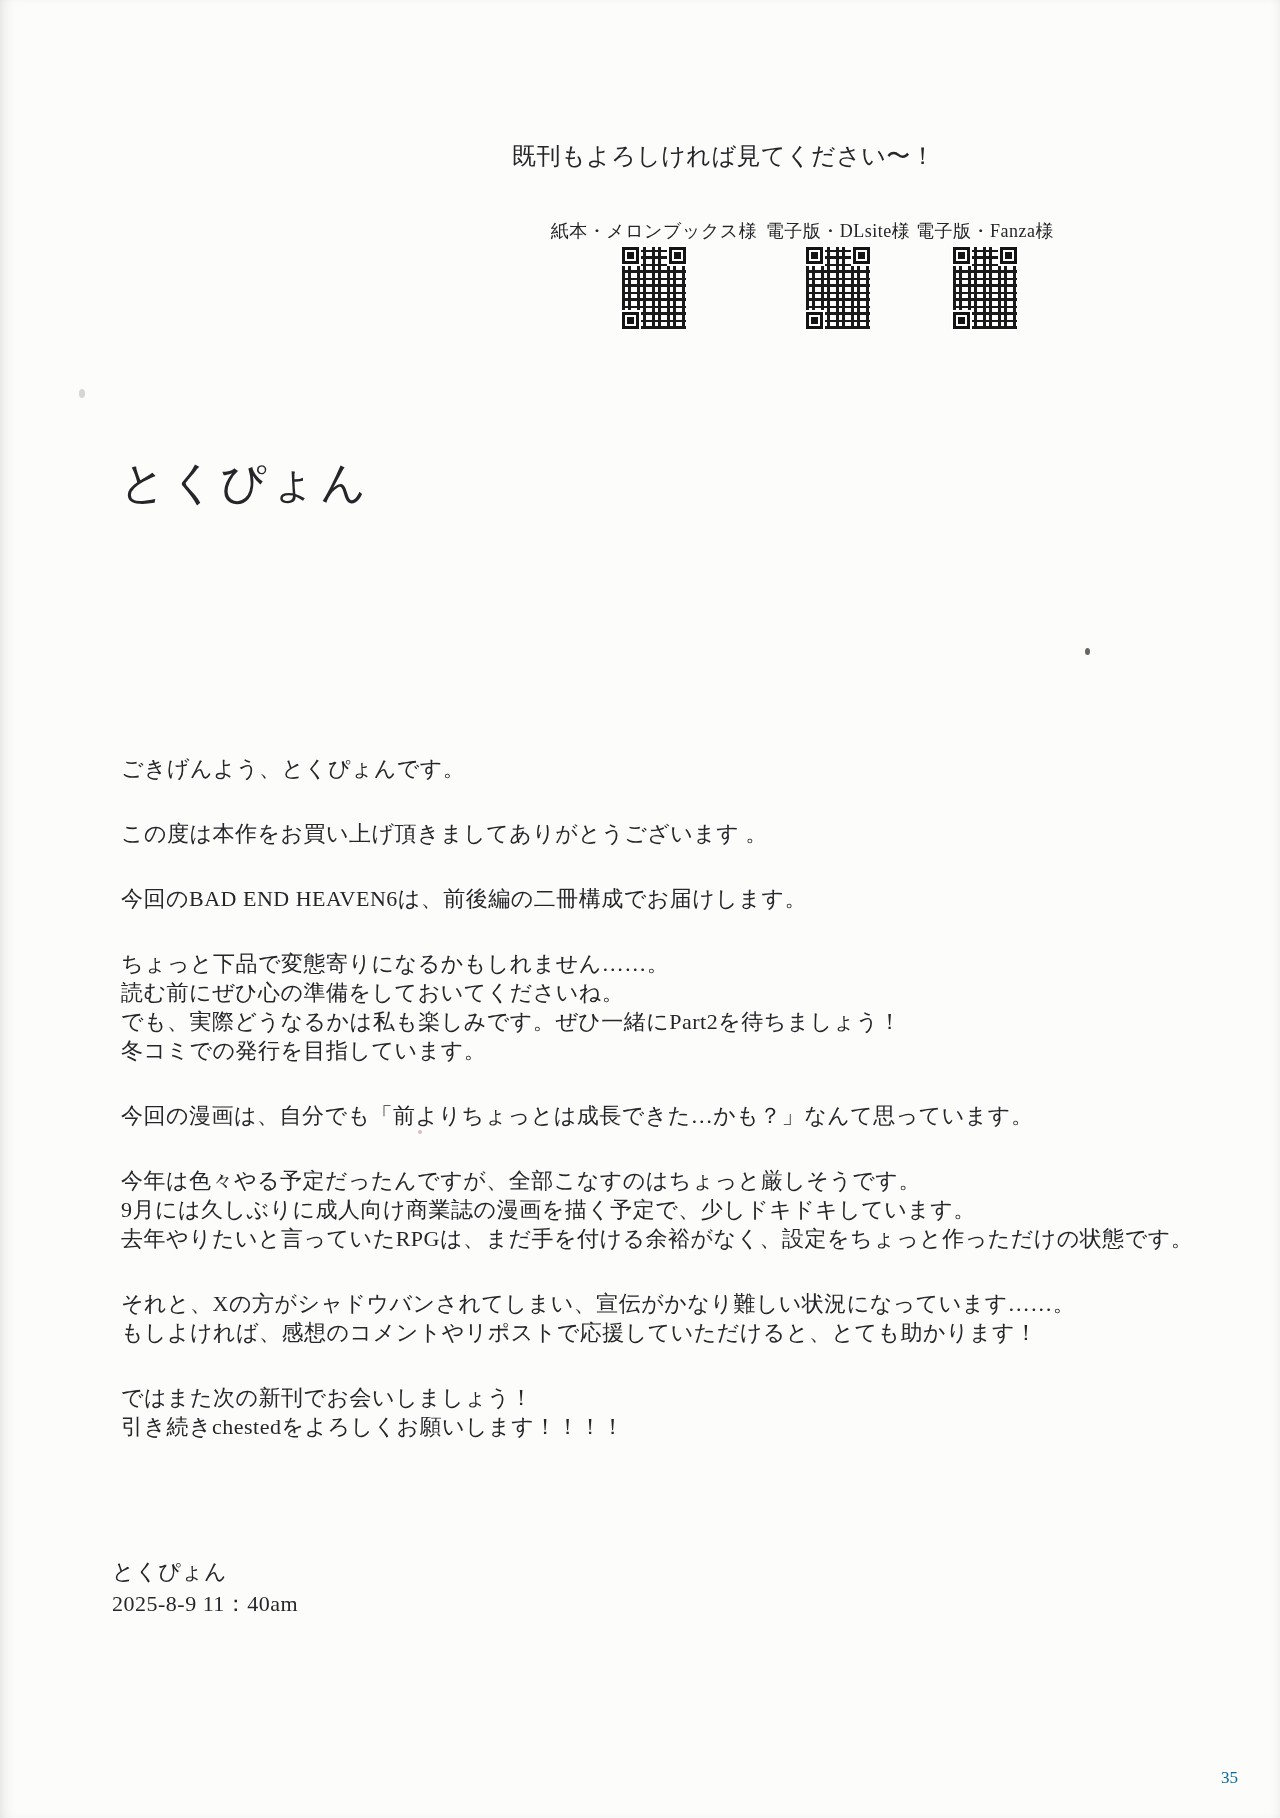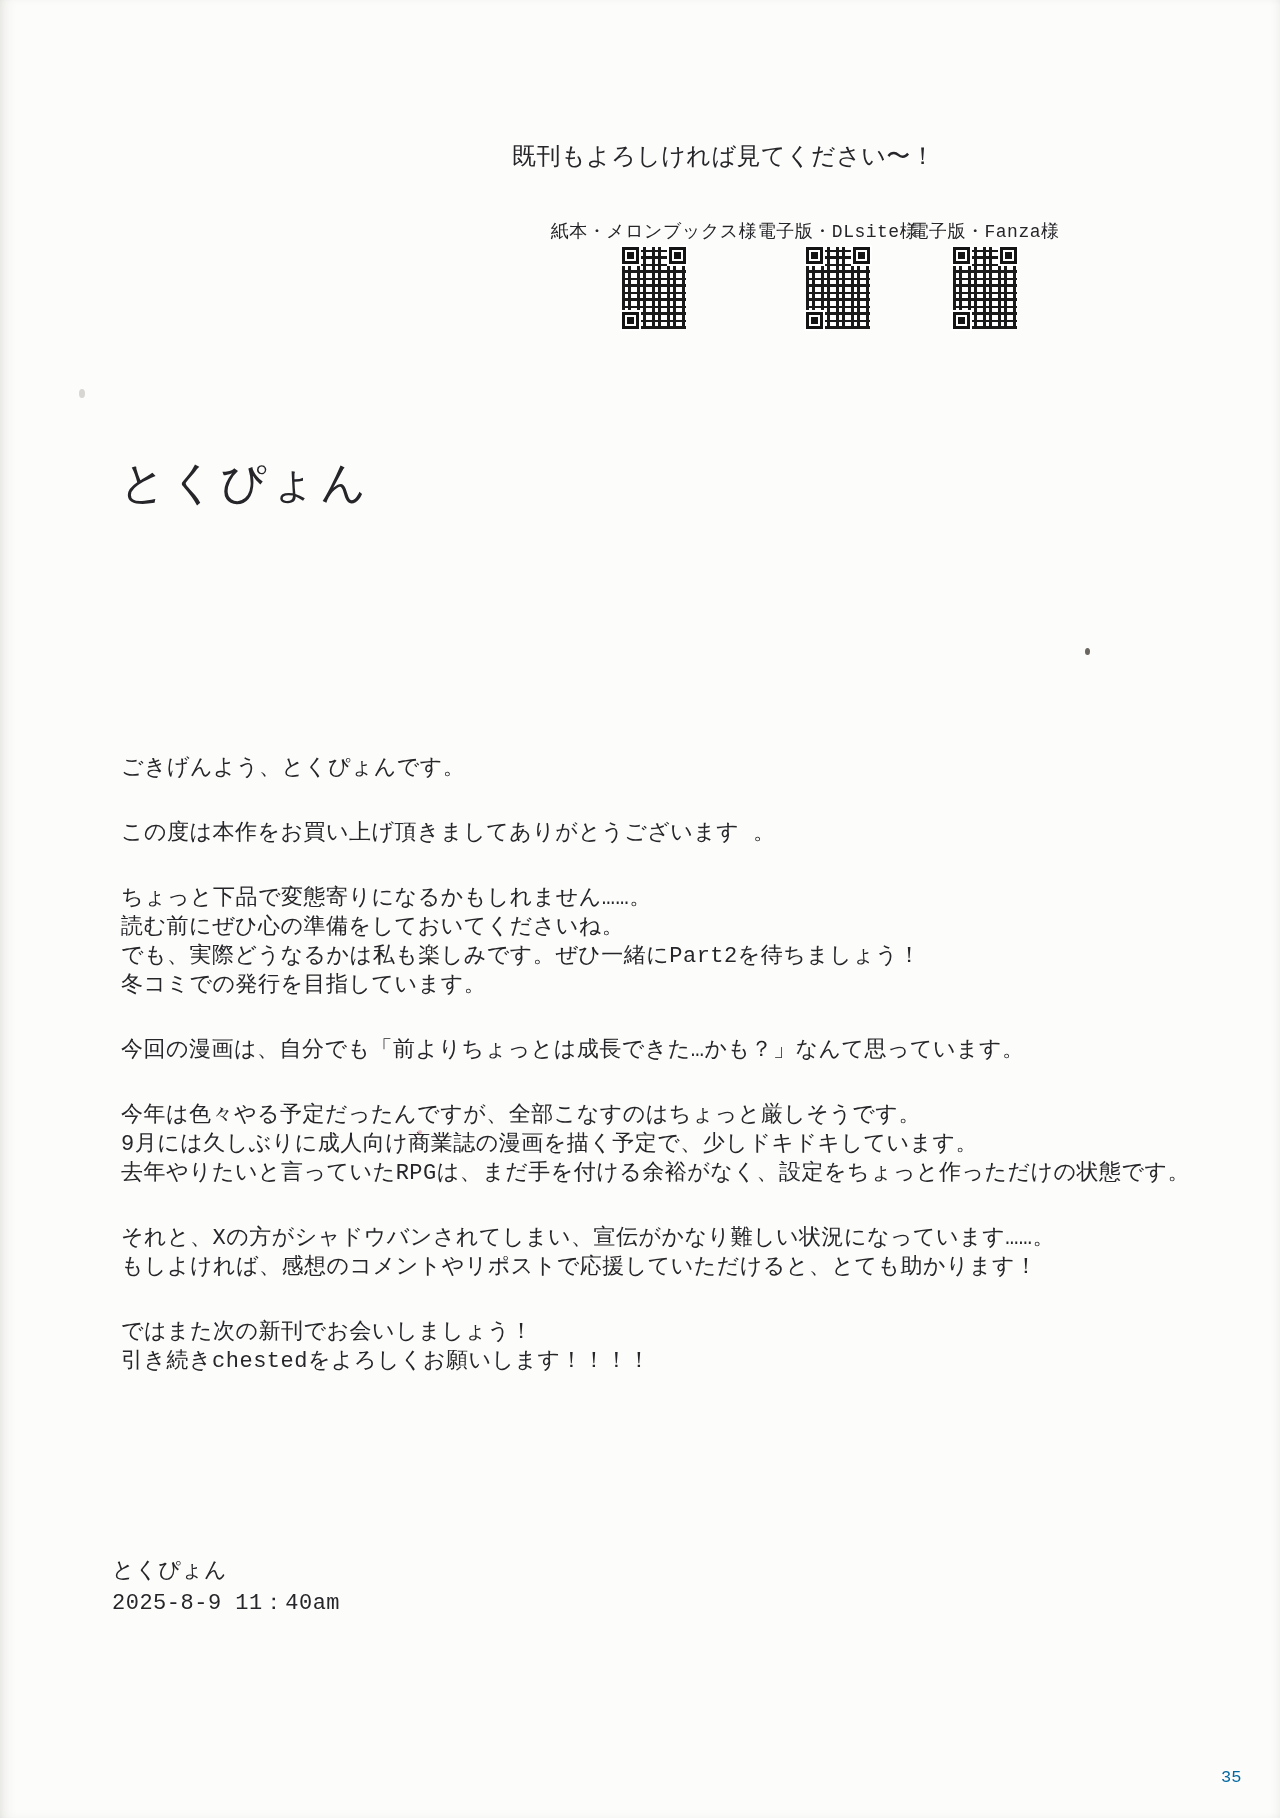--- a/index.html
+++ b/index.html
@@ -1,21 +1,21 @@
 <!DOCTYPE html>
 <html><head>
 <meta charset="utf-8">
 <style>
   html, body { margin: 0; padding: 0; background: #e9e8e5; }
   .page {
     position: relative;
     width: 1280px; height: 1818px;
     background: #fcfcfa;
     color: #26262a;
-    font-family: Liberation Mono, monospace;
+    font-family: Liberation Serif, serif;
     overflow: hidden;
     box-shadow: inset 10px 0 18px -14px rgba(60,55,50,.30),
                 inset -8px 0 14px -12px rgba(60,55,50,.18);
   }
 
   
   .promo-heading {
     position: absolute; left: 512px; top: 140px;
     font-size: 24px; letter-spacing: .5px; white-space: nowrap;
   }
@@ -108,20 +108,21 @@
   <h1 class="afterword-title">とくぴょん</h1>
 
   <div class="body-text">
     <div class="para">
       <div class="line">ごきげんよう、とくぴょんです。</div>
     </div>
     <div class="para">
       <div class="line">この度は本作をお買い上げ頂きましてありがとうございます 。</div>
     </div>
     <div class="para">
+      <div class="line">今回のBAD END HEAVEN6は、前後編の二冊構成でお届けします。</div>
     </div>
     <div class="para">
       <div class="line">ちょっと下品で変態寄りになるかもしれません……。</div>
       <div class="line">読む前にぜひ心の準備をしておいてくださいね。</div>
       <div class="line">でも、実際どうなるかは私も楽しみです。ぜひ一緒にPart2を待ちましょう！</div>
       <div class="line">冬コミでの発行を目指しています。</div>
     </div>
     <div class="para">
       <div class="line">今回の漫画は、自分でも「前よりちょっとは成長できた…かも？」なんて思っています。</div>
     </div>

